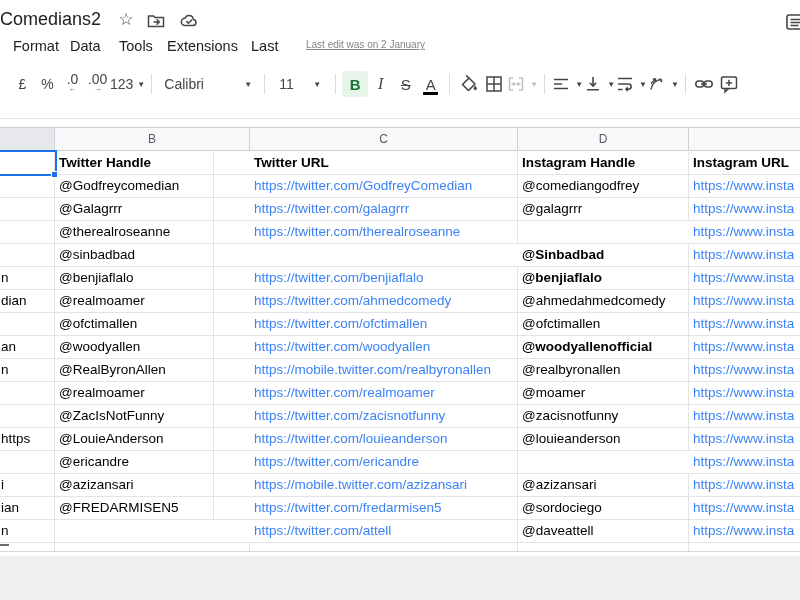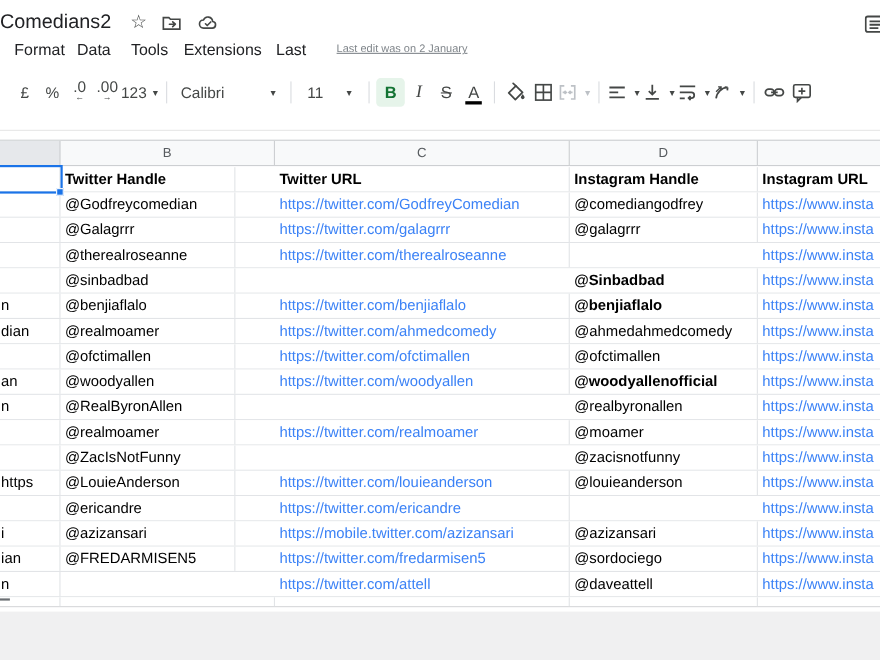--- a/index.html
+++ b/index.html
@@ -273,33 +273,35 @@
       <div class="row" style="top: 336px;">
         <div class="cell ca">an</div>
         <div class="cell cb">@woodyallen</div>
         <div class="cell cc"><span class="link">https://twitter.com/woodyallen</span></div>
         <div class="cell cd b">@woodyallenofficial</div>
         <div class="cell ce"><span class="link">https://www.insta</span></div>
       </div>
       <div class="row" style="top: 359px;">
         <div class="cell ca">n</div>
         <div class="cell cb">@RealByronAllen</div>
+        <div class="cell cc"><span class="link">https://mobile.twitter.com/realbyronallen</span></div>
         <div class="cell cd">@realbyronallen</div>
         <div class="cell ce"><span class="link">https://www.insta</span></div>
       </div>
       <div class="row" style="top: 382px;">
         <div class="cell ca"></div>
         <div class="cell cb">@realmoamer</div>
         <div class="cell cc"><span class="link">https://twitter.com/realmoamer</span></div>
         <div class="cell cd">@moamer</div>
         <div class="cell ce"><span class="link">https://www.insta</span></div>
       </div>
       <div class="row" style="top: 405px;">
         <div class="cell ca"></div>
         <div class="cell cb">@ZacIsNotFunny</div>
+        <div class="cell cc"><span class="link">https://twitter.com/zacisnotfunny</span></div>
         <div class="cell cd">@zacisnotfunny</div>
         <div class="cell ce"><span class="link">https://www.insta</span></div>
       </div>
       <div class="row" style="top: 428px;">
         <div class="cell ca">https</div>
         <div class="cell cb">@LouieAnderson</div>
         <div class="cell cc"><span class="link">https://twitter.com/louieanderson</span></div>
         <div class="cell cd">@louieanderson</div>
         <div class="cell ce"><span class="link">https://www.insta</span></div>
       </div>

